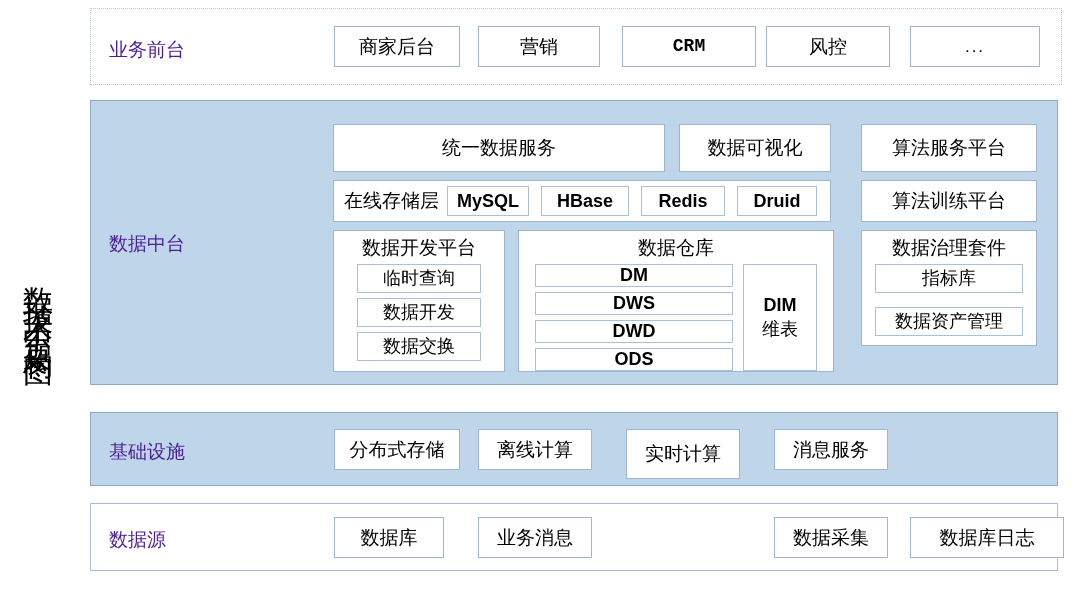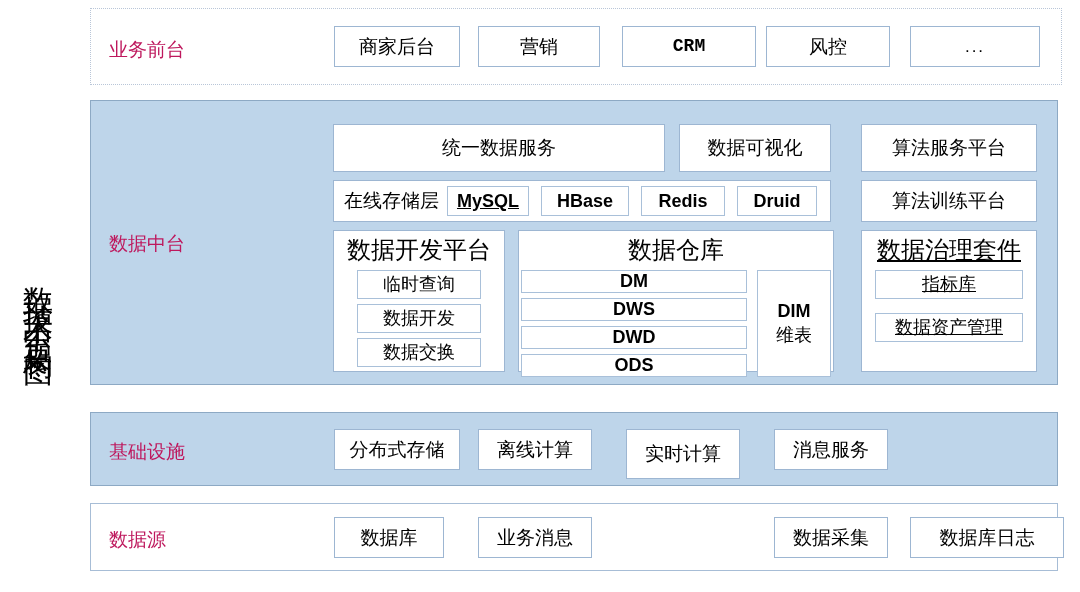--- a/index.html
+++ b/index.html
@@ -22,38 +22,38 @@
     color:#000;
   }
 
   
   .band{position:absolute;box-sizing:border-box;}
   .band-dotted{border:1px dotted #b9c6d8;background:#fff;}
   .band-plain{border:1px solid #a7bdd6;background:#fff;}
   .band-blue{border:1px solid #8da9c4;background:#bed5ea;}
 
   .band-label{
-    position:absolute;left:18px;font-size:19px;white-space:nowrap;color:#be185d;
+    position:absolute;left:18px;font-size:19px;white-space:nowrap;color:#4c1d95;
     font-family:"Liberation Serif","DejaVu Serif",serif;
   }
 
   
   .card{
     position:absolute;box-sizing:border-box;
     background:#ffffff;border:1px solid #9db6d2;
     display:flex;align-items:center;justify-content:center;
     text-align:center;color:#000;
     font-family:"Liberation Serif","DejaVu Serif",serif;
     font-size:19px;line-height:1.15;
   }
   .card.latin{font-family:Liberation Mono, monospace;font-weight:600;font-size:18px;}
   .card.stack{flex-direction:column;justify-content:flex-start;padding-top:6px;}
 
   .grouphead{
-    width:100%;text-align:center;font-size:24px;margin-bottom:5px;
+    width:100%;text-align:center;font-size:19px;margin-bottom:5px;
     font-family:"Liberation Serif","DejaVu Serif",serif;color:#000;
   }
   .subrow{
     box-sizing:border-box;background:#fff;border:1px solid #a9c0d9;
     display:flex;align-items:center;justify-content:center;
     font-size:18px;color:#000;
     font-family:"Liberation Serif","DejaVu Serif",serif;
   }
   .subrow.latin{font-family:"Liberation Sans","DejaVu Sans",sans-serif;font-weight:600;font-size:18px;}
   .ellipsis{font-family:"Liberation Sans","DejaVu Sans",sans-serif;font-size:17px;letter-spacing:2px;}
@@ -79,52 +79,52 @@
   </div>
 
   <div class="card" style="left:333px;top:124px;width:332px;height:48px;">统一数据服务</div>
 
   <div class="card" style="left:679px;top:124px;width:152px;height:48px;">数据可视化</div>
 
   <div class="card" style="left:861px;top:124px;width:176px;height:48px;">算法服务平台</div>
 
   <div class="card" style="left:333px;top:180px;width:498px;height:42px;justify-content:flex-start;padding-left:10px;">
     <span style="font-size:19px;white-space:nowrap;">在线存储层</span>
-    <span class="subrow latin" style="margin-left:8px;width:82px;height:30px;text-decoration:underline;">MySQL</span>
+    <span class="subrow latin" style="margin-left:8px;width:82px;height:30px;">MySQL</span>
     <span class="subrow latin" style="margin-left:12px;width:88px;height:30px;">HBase</span>
     <span class="subrow latin" style="margin-left:12px;width:84px;height:30px;">Redis</span>
     <span class="subrow latin" style="margin-left:12px;width:80px;height:30px;">Druid</span>
   </div>
 
   <div class="card" style="left:861px;top:180px;width:176px;height:42px;">算法训练平台</div>
 
   <div class="card stack" style="left:333px;top:230px;width:172px;height:142px;">
     <div class="grouphead">数据开发平台</div>
     <div class="subrow" style="width:124px;height:29px;margin-bottom:5px;">临时查询</div>
     <div class="subrow" style="width:124px;height:29px;margin-bottom:5px;">数据开发</div>
     <div class="subrow" style="width:124px;height:29px;">数据交换</div>
   </div>
 
   <div class="card stack" style="left:518px;top:230px;width:316px;height:142px;">
     <div class="grouphead">数据仓库</div>
-    <div style="display:flex;width:100%;padding:0 2px;box-sizing:border-box;gap:10px;">
+    <div style="display:flex;width:100%;padding:0 16px;box-sizing:border-box;gap:10px;">
       <div style="flex:1;display:flex;flex-direction:column;gap:5px;">
         <div class="subrow latin" style="height:23px;">DM</div>
         <div class="subrow latin" style="height:23px;">DWS</div>
         <div class="subrow latin" style="height:23px;">DWD</div>
         <div class="subrow latin" style="height:23px;">ODS</div>
       </div>
       <div class="subrow" style="width:74px;height:107px;flex-direction:column;line-height:1.35;">
         <span style="font-family:'Liberation Sans','DejaVu Sans',sans-serif;font-weight:600;">DIM</span>
         <span>维表</span>
       </div>
     </div>
   </div>
 
-  <div class="card stack" style="left:861px;top:230px;width:176px;height:142px;text-decoration:underline;">
+  <div class="card stack" style="left:861px;top:230px;width:176px;height:116px;">
     <div class="grouphead">数据治理套件</div>
     <div class="subrow" style="width:148px;height:29px;margin-bottom:14px;">指标库</div>
     <div class="subrow" style="width:148px;height:29px;">数据资产管理</div>
   </div>
 
   <div class="band band-blue" style="left:90px;top:412px;width:968px;height:74px;">
     <div class="band-label" style="top:26px;">基础设施</div>
   </div>
   <div class="card" style="left:334px;top:429px;width:126px;height:41px;">分布式存储</div>
   <div class="card" style="left:478px;top:429px;width:114px;height:41px;">离线计算</div>

